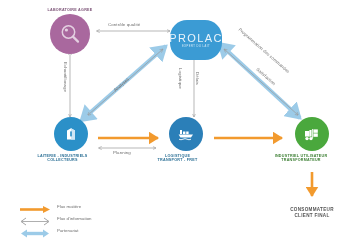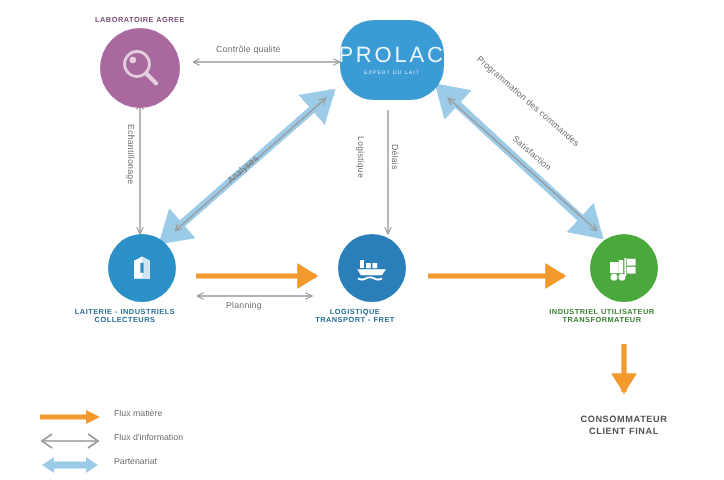--- a/index.html
+++ b/index.html
@@ -65,21 +65,21 @@
     <line x1="88" y1="115" x2="163" y2="49" stroke="#9a9a9a" stroke-width="0.7" marker-end="url(#ah-gray)" marker-start="url(#ah-gray-s)"></line>
     <line x1="194" y1="55" x2="194" y2="117" stroke="#9a9a9a" stroke-width="0.7" marker-end="url(#ah-gray)"></line>
     <line x1="298" y1="115" x2="224" y2="49" stroke="#9a9a9a" stroke-width="0.7" marker-end="url(#ah-gray)" marker-start="url(#ah-gray-s)"></line>
     <line x1="99" y1="148" x2="156" y2="148" stroke="#9a9a9a" stroke-width="0.7" marker-end="url(#ah-gray)" marker-start="url(#ah-gray-s)"></line>
 
     <line x1="98" y1="138" x2="158" y2="138" stroke="#f29a2e" stroke-width="2.6" marker-end="url(#ah-orange)"></line>
     <line x1="214" y1="138" x2="282" y2="138" stroke="#f29a2e" stroke-width="2.6" marker-end="url(#ah-orange)"></line>
     <line x1="312" y1="172" x2="312" y2="196" stroke="#f29a2e" stroke-width="2.6" marker-end="url(#ah-orange)"></line>
   </svg>
 
-  <div class="logo" style="left:170px;top:10px;width:52px;height:40px;background:#3b9bd4;border-radius:17px;">
+  <div class="logo" style="left:170px;top:20px;width:52px;height:40px;background:#3b9bd4;border-radius:17px;">
     <span class="word">PROLAC</span>
     <span class="sub">EXPERT DU LAIT</span>
   </div>
 
   <div class="node" style="left:42px;top:14px;width:56px;">
     <div class="disc" style="width:40px;height:40px;background:#a9689e;">
       <svg width="24" height="24" viewBox="0 0 24 24">
         <circle cx="10.5" cy="10" r="6.2" fill="none" stroke="#e3cfe0" stroke-width="1.5"></circle>
         <circle cx="8.4" cy="8" r="1.6" fill="#e3cfe0"></circle>
         <line x1="15" y1="14.6" x2="20" y2="19.6" stroke="#e3cfe0" stroke-width="2.2" stroke-linecap="round"></line>

